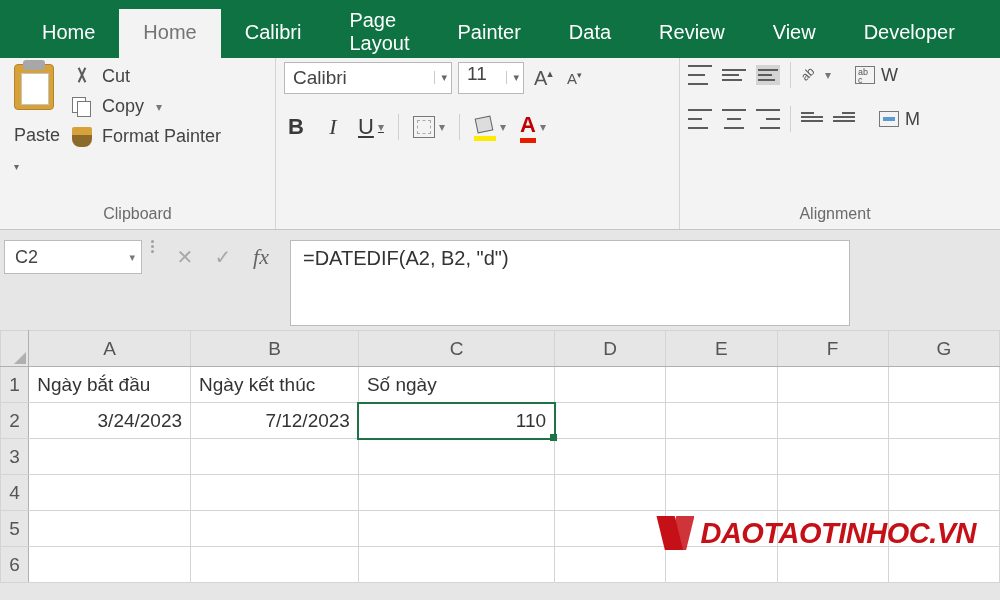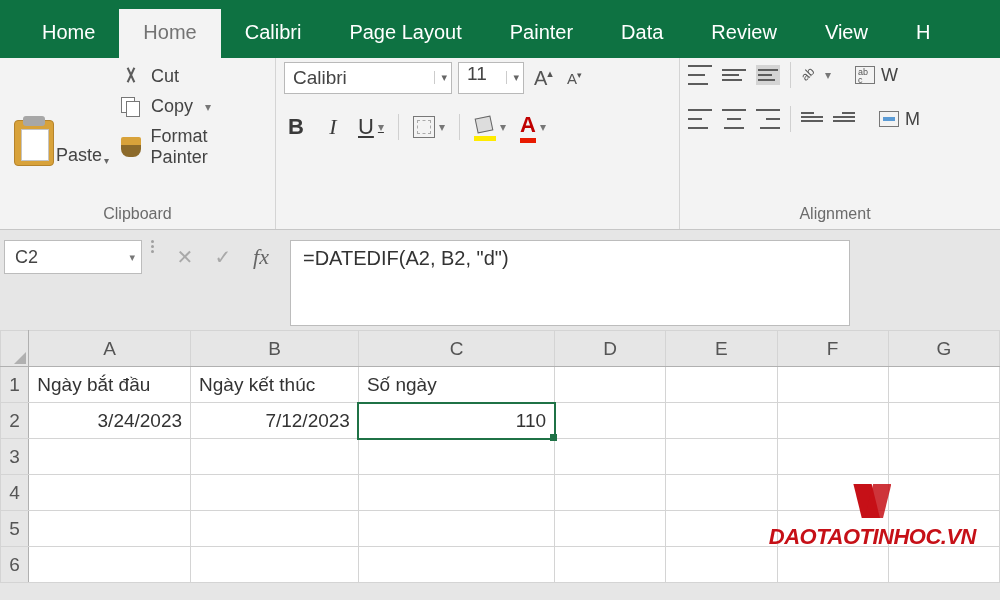--- a/index.html
+++ b/index.html
@@ -6,21 +6,21 @@
 body{background:#e6e6e6;width:1000px;height:600px;overflow:hidden;position:relative;}
 .titlebar{height:8px;background:#0e7242;}
 .ribbon-tabs{height:50px;background:#0e7242;display:flex;align-items:center;padding-left:18px;}
 .ribbon-tabs .tab{color:#fff;font-size:20px;padding:12px 24px 14px;cursor:pointer;}
 .ribbon-tabs .tab.active{background:#f3f3f3;color:#737373;}
 .ribbon{background:#f3f3f3;height:172px;border-bottom:1px solid #c6c6c6;display:flex;position:relative;}
 .grp{display:flex;flex-direction:column;justify-content:space-between;padding:4px 8px 2px;border-right:1px solid #d4d4d4;height:100%;}
 .grp-label{text-align:center;font-size:16px;color:#6b6b6b;padding-bottom:4px;position:relative;}
 
 .clip{display:flex;gap:6px;}
-.paste{display:flex;align-items:flex-end;gap:2px;padding:2px 6px;}
+.paste{display:flex;flex-direction:column;align-items:flex-start;gap:15px;padding:2px 6px;}
 .paste-icon{width:40px;height:46px;background:#d8a23a;border-radius:4px;position:relative;border:1px solid #b5832b;}
 .paste-icon::before{content:"";position:absolute;top:-5px;left:8px;width:22px;height:10px;background:#a7a7a7;border-radius:3px;}
 .paste-icon::after{content:"";position:absolute;top:8px;left:6px;width:26px;height:30px;background:#fff;border:1px solid #c4c4c4;}
 .paste-txt{font-size:18px;color:#444;}
 .paste-dd{font-size:10px;color:#666;}
 .clip-stack{display:flex;flex-direction:column;gap:9px;padding-top:4px;}
 .clip-row{display:flex;align-items:center;gap:10px;font-size:18px;color:#444;}
 .icon-cut{width:20px;height:20px;position:relative;}
 .icon-cut::before,.icon-cut::after{content:"";position:absolute;width:2px;height:16px;background:#5c5c5c;top:0;left:9px;}
 .icon-cut::before{transform:rotate(25deg);}
@@ -86,39 +86,40 @@
 .grid .colh{background:#e6e6e6;text-align:center;border-bottom:1px solid #b0b0b0;color:#555;}
 .grid .rowh{width:28px;background:#e6e6e6;text-align:center;border-right:1px solid #b0b0b0;color:#555;}
 .grid td{padding:0 8px;}
 .tl{text-align:left;}
 .tr{text-align:right;}
 .sel{outline:2px solid #1f7246;outline-offset:-1px;position:relative;}
 .sel::after{content:"";position:absolute;right:-3px;bottom:-3px;width:7px;height:7px;background:#1f7246;}
 .colA{width:160px;}.colB{width:166px;}.colC{width:194px;}
 .colD,.colE,.colF,.colG{width:110px;}
 
-.watermark{position:absolute;right:24px;bottom:50px;display:flex;align-items:center;gap:6px;font-weight:900;font-size:22px;letter-spacing:-0.5px;color:#c61017;font-style:italic;flex-direction:column;}
+.watermark{position:absolute;right:24px;bottom:50px;display:flex;align-items:center;gap:6px;font-weight:900;font-size:29px;letter-spacing:-0.5px;color:#c61017;font-style:italic;}
 .wm-logo{width:38px;height:34px;position:relative;}
 .wm-logo::before{content:"";position:absolute;inset:0;background:#c61017;clip-path:polygon(0 0,48% 0,70% 100%,22% 100%);}
 .wm-logo::after{content:"";position:absolute;inset:0;background:#c61017;clip-path:polygon(52% 0,100% 0,78% 100%,30% 100%);opacity:.85;}
 </style>
 </head>
 <body>
 
 <div class="titlebar"></div>
 
 <div class="ribbon-tabs">
   <div class="tab">Home</div>
   <div class="tab active">Home</div>
   <div class="tab">Calibri</div>
   <div class="tab">Page Layout</div>
   <div class="tab">Painter</div>
   <div class="tab">Data</div>
   <div class="tab">Review</div>
   <div class="tab">View</div>
+  <div class="tab">Developer</div>
   <div class="tab">H</div>
 </div>
 
 <div class="ribbon">
 
   <div class="grp" style="width:276px">
     <div class="clip">
       <div class="paste">
         <div class="paste-icon"></div>
         <div class="paste-txt">Paste</div>

